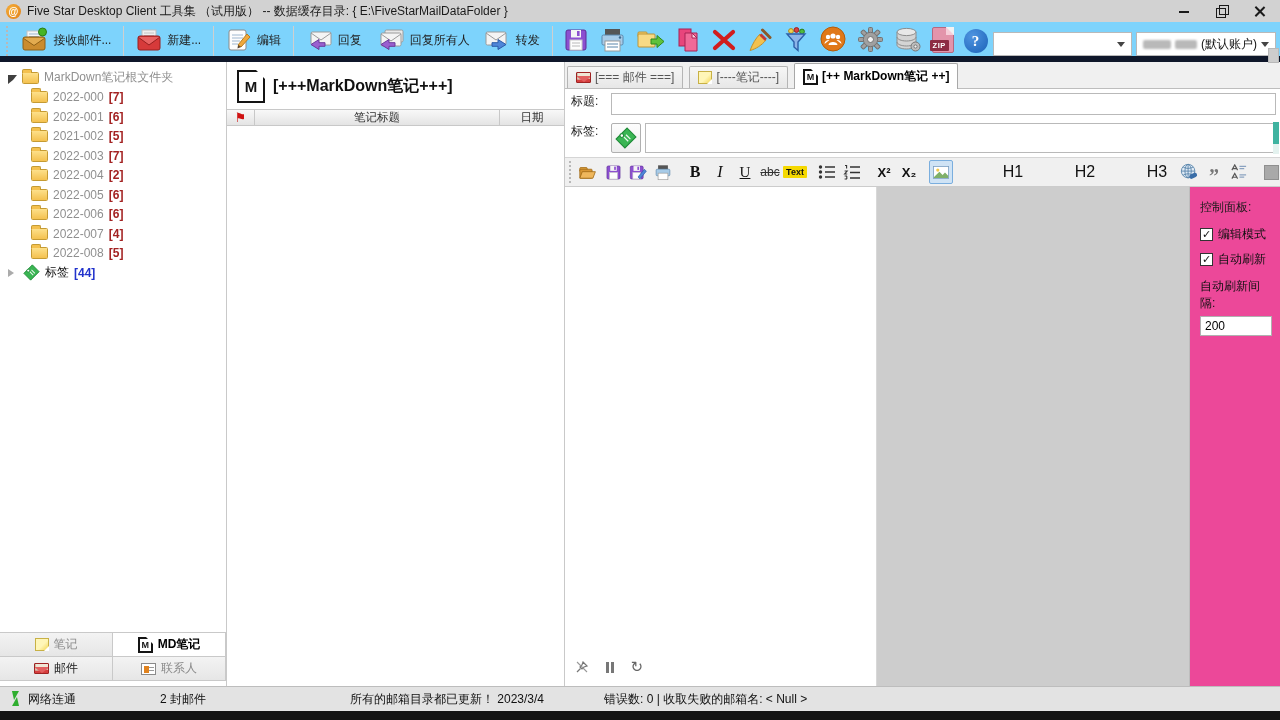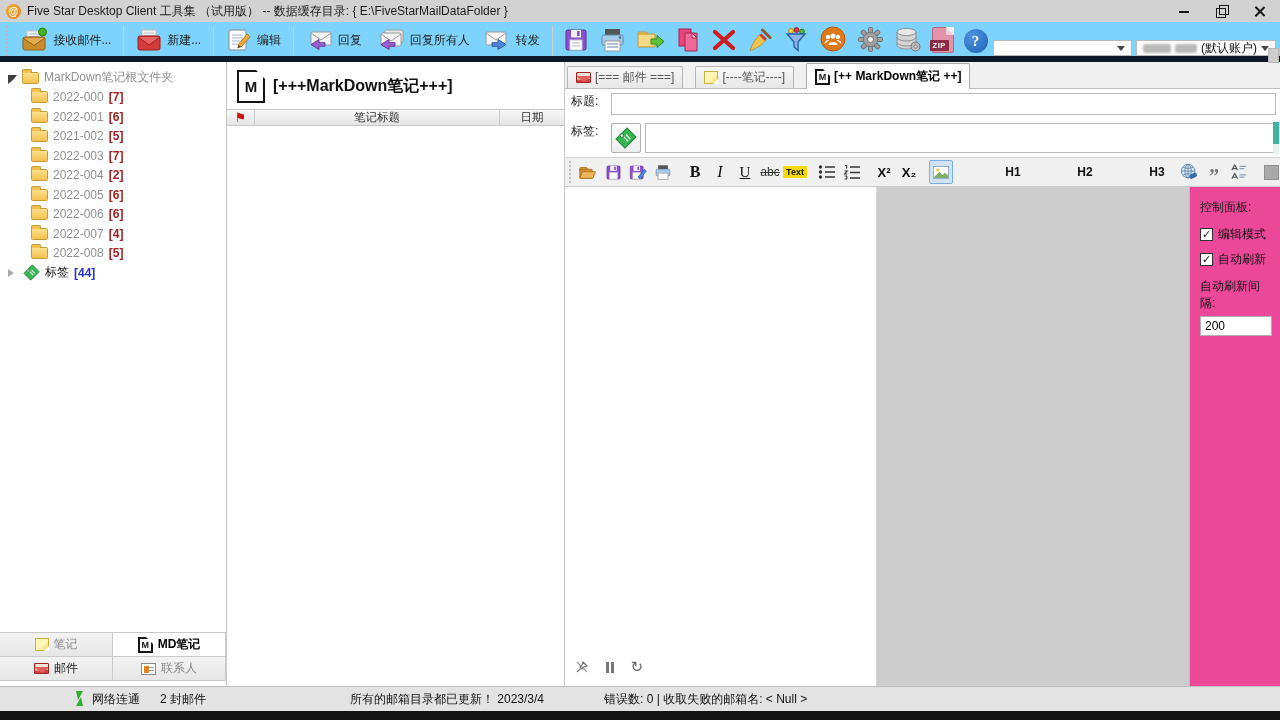--- a/index.html
+++ b/index.html
@@ -27,21 +27,21 @@
   .tsep { width:1px; height:30px; background:#cfcfcf; margin:0 5px; }
   .ibtn { padding:3px 5px; display:flex; align-items:center; }
   svg { display:block; }
 
   .zipfile { position:relative; width:22px; height:26px; background:#e394ab; border:1px solid #b56880; border-radius:2px; }
   .zipfile .fold { position:absolute; right:-1px; top:-1px; width:0; height:0; border-left:8px solid #f6cdd9; border-top:8px solid #f2f2f2; }
   .zipband { position:absolute; left:-3px; top:12px; background:#8d2c44; color:#fff; font-size:7.5px; font-weight:bold; padding:1px 3px; border-radius:1px; letter-spacing:.5px;}
   .helpcircle { width:24px; height:24px; border-radius:50%; background:radial-gradient(circle at 35% 30%, #4f94e0, #1b62b8); color:#fff;
     font-weight:bold; font-size:15px; display:flex; align-items:center; justify-content:center; font-family:"Liberation Serif",serif;}
 
-  .dd { height:16px; background:#fff; border:1px solid #b9b9b9; display:flex; align-items:center; padding:0 6px; gap:4px; position:relative; }
+  .dd { height:24px; background:#fff; border:1px solid #b9b9b9; display:flex; align-items:center; padding:0 6px; gap:4px; position:relative; }
   .dd-arrow { width:0; height:0; border-left:4px solid transparent; border-right:4px solid transparent; border-top:5px solid #444; margin-left:auto; }
   .dd1 { width:172px; margin-left:auto; }
   .dd2 { width:140px; margin-left:4px; }
   .blurblock { height:9px; background:#b9b9b9; border-radius:2px; filter:blur(1.2px); display:inline-block; }
   .scroll-stub { position:absolute; right:1px; top:48px; width:11px; height:15px; background:#cdcdcd; border:1px solid #b8b8b8; }
 
   
   .main { flex:1 1 auto; display:flex; min-height:0; background:#fff; }
   .sidebar { width:227px; border-right:1px solid #c9c9c9; display:flex; flex-direction:column; background:#fff; }
   .listpanel { width:338px; border-right:1px solid #c9c9c9; display:flex; flex-direction:column; background:#fff; }
@@ -87,21 +87,21 @@
   .lp-head { padding:8px 8px 6px 10px; display:flex; align-items:center; gap:8px; background:#fff; }
   .lp-title { font-size:16px; font-weight:bold; white-space:nowrap; }
   .lp-cols { height:17px; display:flex; align-items:center; background:linear-gradient(#f8f8f8,#e4e4e4); border-top:1px solid #c8c8c8; border-bottom:1px solid #c8c8c8; font-size:11.5px; color:#333; }
   .lp-col { border-right:1px solid #c8c8c8; height:100%; display:flex; align-items:center; justify-content:center; }
   .lp-col.flag { width:28px; }
   .lp-col.titlecol { flex:1; }
   .lp-col.datecol { width:64px; border-right:none; }
   .lp-body { flex:1; background:#fff; }
 
   
-  .tabstrip { height:27px; display:flex; align-items:flex-end; gap:12px; background:#f0f0f0; padding:3px 2px 0 2px; border-bottom:1px solid #bdbdbd; flex:0 0 auto;}
+  .tabstrip { height:27px; display:flex; align-items:flex-end; gap:6px; background:#f0f0f0; padding:3px 2px 0 2px; border-bottom:1px solid #bdbdbd; flex:0 0 auto;}
   .ctab { display:flex; align-items:center; gap:4px; padding:0 8px; height:22px; border:1px solid #b5b5b5; border-bottom:none; border-radius:2px 2px 0 0;
     background:linear-gradient(#f6f6f6,#e7e7e7); color:#555; white-space:nowrap; cursor:default; }
   .ctab.active { background:#fff; height:26px; color:#000; font-weight:bold; margin-bottom:-1px; border-color:#a8a8a8; }
 
   
   .fieldrow { display:flex; align-items:flex-start; padding:4px 4px 4px 6px; background:#fff; position:relative; }
   .flabel { width:40px; flex:0 0 auto; color:#222; }
   .finput { flex:1; height:22px; border:1px solid #b9b9b9; background:#fff; padding:0 5px; font:inherit; outline:none; }
   .tagbtn { width:30px; height:30px; border:1px solid #b0b0b0; border-radius:2px; background:linear-gradient(#fdfdfd,#ededed); display:flex; align-items:center; justify-content:center; margin-right:4px; flex:0 0 auto;}
   .finput.tall { height:30px; }
@@ -111,21 +111,21 @@
   
   .edbar { height:30px; background:#f0f0f0; border-top:1px solid #d5d5d5; border-bottom:1px solid #cccccc; display:flex; align-items:center; padding:0 2px; gap:1px; flex:0 0 auto; overflow:hidden;}
   .ebtn { min-width:24px; height:24px; display:flex; align-items:center; justify-content:center; padding:0 3px; border-radius:2px; cursor:default; color:#111; }
   .esep { width:1px; height:20px; background:#d2d2d2; margin:0 3px; }
   .fB { font-family:"Liberation Serif",serif; font-weight:bold; font-size:16px; }
   .fI { font-family:"Liberation Serif",serif; font-style:italic; font-size:16px; }
   .fU { font-family:"Liberation Serif",serif; font-size:15px; text-decoration:underline; }
   .fS { font-size:12px; text-decoration:line-through; color:#333; }
   .fT { background:#f5d800; color:#111; font-size:9px; font-weight:bold; padding:1px 3px; border-radius:1px; }
   .fX { font-size:13px; font-weight:bold; }
-  .fH { font-size:12px; font-weight:bold;margin-left:47px; }
+  .fH { font-size:16px; font-weight:normal;margin-left:47px; }
   .fQ { font-size:20px; font-weight:bold; color:#777; font-family:"Liberation Serif",serif; line-height:10px; padding-top:8px;}
   .fCode { border:1px solid #555; padding:1px 3px; font-size:10px; font-weight:bold; border-radius:2px; background:#fff; }
   .graysq { width:15px; height:15px; background:#a9a9a9; border:1px solid #8f8f8f; }
   .graycb { width:15px; height:15px; background:#c9c9c9; border:1px solid #9a9a9a; color:#808080; font-size:11px; display:flex; align-items:center; justify-content:center; }
   .selected-img { background:#cfe3f5; border:1px solid #7aaede; border-radius:2px; }
 
   
   .edbody { flex:1; display:flex; min-height:0; }
   .edwhite { width:313px; background:#fff; border-right:1px solid #d8d8d8; position:relative; }
   .edgray { width:315px; background:#cdcdcd; border-right:1px solid #bdbdbd; }
@@ -137,21 +137,21 @@
 
   .cp-title { margin-bottom:10px; color:#1a1a1a; }
   .cbrow { display:flex; align-items:center; gap:5px; margin-bottom:8px; }
   .cb { width:13px; height:13px; border:1.5px solid #333; background:#fff; display:flex; align-items:center; justify-content:center; font-size:11px; font-weight:bold; color:#111; line-height:1; font-family:"DejaVu Sans",sans-serif;}
   .cp-int-label { margin:10px 0 4px 0; }
   .cp-int-input { width:72px; height:20px; border:1px solid #b0b0b0; padding:0 4px; font:inherit; outline:none; background:#fff; }
 
   
   .statusbar { height:25px; background:#e3e3e3; border-top:1px solid #bdbdbd; display:flex; align-items:center; gap:0; flex:0 0 auto; font-size:12px; }
   .sb-item { display:flex; align-items:center; gap:7px; padding:0 10px; }
-  .sb-net { width:150px;justify-content:flex-end; }
+  .sb-net { width:150px; }
   .sb-mail { width:105px; }
   .sb-upd { margin-left:85px; }
   .sb-err { margin-left:40px;text-align:center; }
   .bolt { width:11px; height:16px; position:relative; }
   .bolt::before { content:""; position:absolute; left:1px; top:0; width:0; height:0;
     border-left:4px solid transparent; border-right:3px solid transparent; border-top:9px solid #2fae2f; transform:skewX(-12deg); }
   .bolt::after { content:""; position:absolute; left:3px; top:6px; width:0; height:0;
     border-left:3px solid transparent; border-right:4px solid transparent; border-bottom:9px solid #2fae2f; transform:skewX(-12deg); }
   .black-strip { height:9px; background:#131313; flex:0 0 auto; }
 

